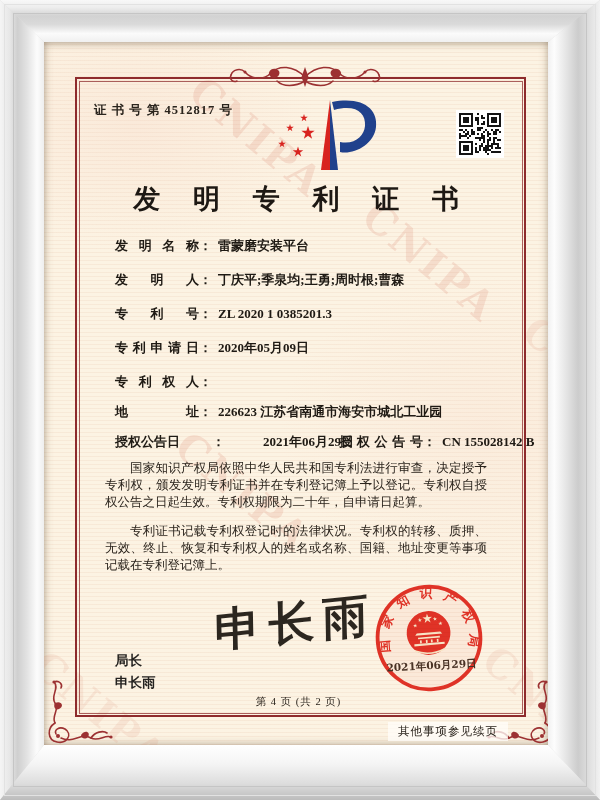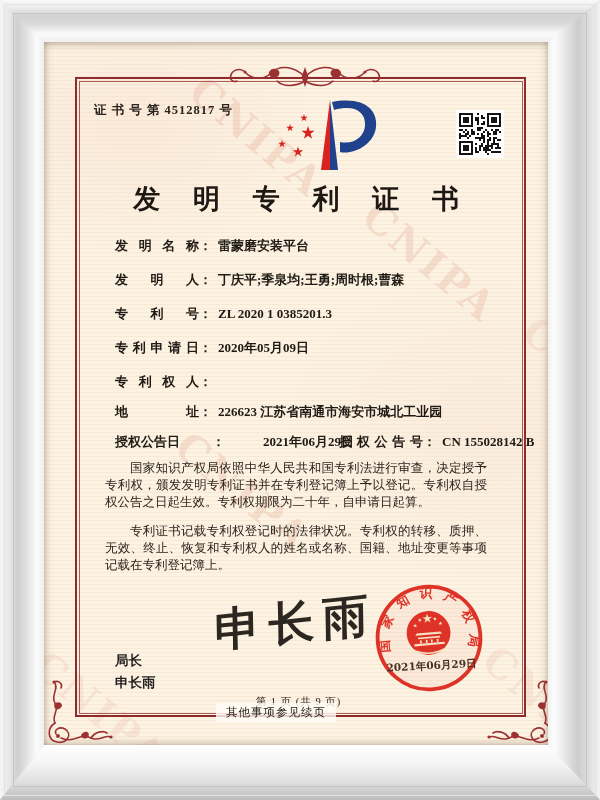--- a/index.html
+++ b/index.html
@@ -72,21 +72,21 @@
   .paras p{margin:12px;text-indent:2em;}
 
   .officer{position:absolute;left:71px;top:574px;
       font-family:"Liberation Sans","DejaVu Sans",sans-serif;font-size:13.5px;font-weight:bold;color:#242220;margin-top:34px;}
   .officer div{line-height:22px;}
   .sig{position:absolute;left:158px;top:538px;}
   .seal{position:absolute;left:326px;top:537px;mix-blend-mode:multiply;opacity:.93;}
 
   .page-info{position:absolute;left:31px;width:447px;top:653px;text-align:center;
       font-size:10.5px;color:#2b241d;letter-spacing:1px;}
-  .note{position:absolute;left:0;width:464px;top:660px;text-align:center;}
+  .note{position:absolute;left:0;width:464px;top:679px;text-align:right;}
   .note span{display:inline-block;background:rgba(255,253,249,.78);padding:2px 10px;
       font-size:11.5px;color:#2b241d;letter-spacing:1px;}
 
   .ornament{position:absolute;pointer-events:none;}
   .orn-top{left:171px;top:17px;}
   .orn-bl{left:1px;top:634px;}
   .orn-br{left:441px;top:634px;transform:scaleX(-1);}
 </style>
 </head>
 <body>
@@ -383,18 +383,18 @@
             <rect x="66" y="72" width="2" height="3.5"></rect>
           <rect x="72" y="72" width="2" height="3.5"></rect>
             <rect x="79" y="72" width="2" height="3.5"></rect>
         </g>
         <path d="M52,84 Q70,92 88,84" stroke="#fbf0de" stroke-width="2" fill="none"></path>
       </g>
       <text x="70" y="107" font-size="12.5" font-weight="bold" text-anchor="middle" fill="#3c2418" font-family="DejaVu Serif, Liberation Serif, serif" transform="rotate(2 70 107)">2021年06月29日</text>
     </g>
   </svg>
 
-  <div class="page-info">第 1 页 (共 9 页)</div>
+  <div class="page-info">第 4 页 (共 2 页)</div>
   <div class="note">
     <span>其他事项参见续页</span>
   </div>
 
 </div>
 
 </body></html>

